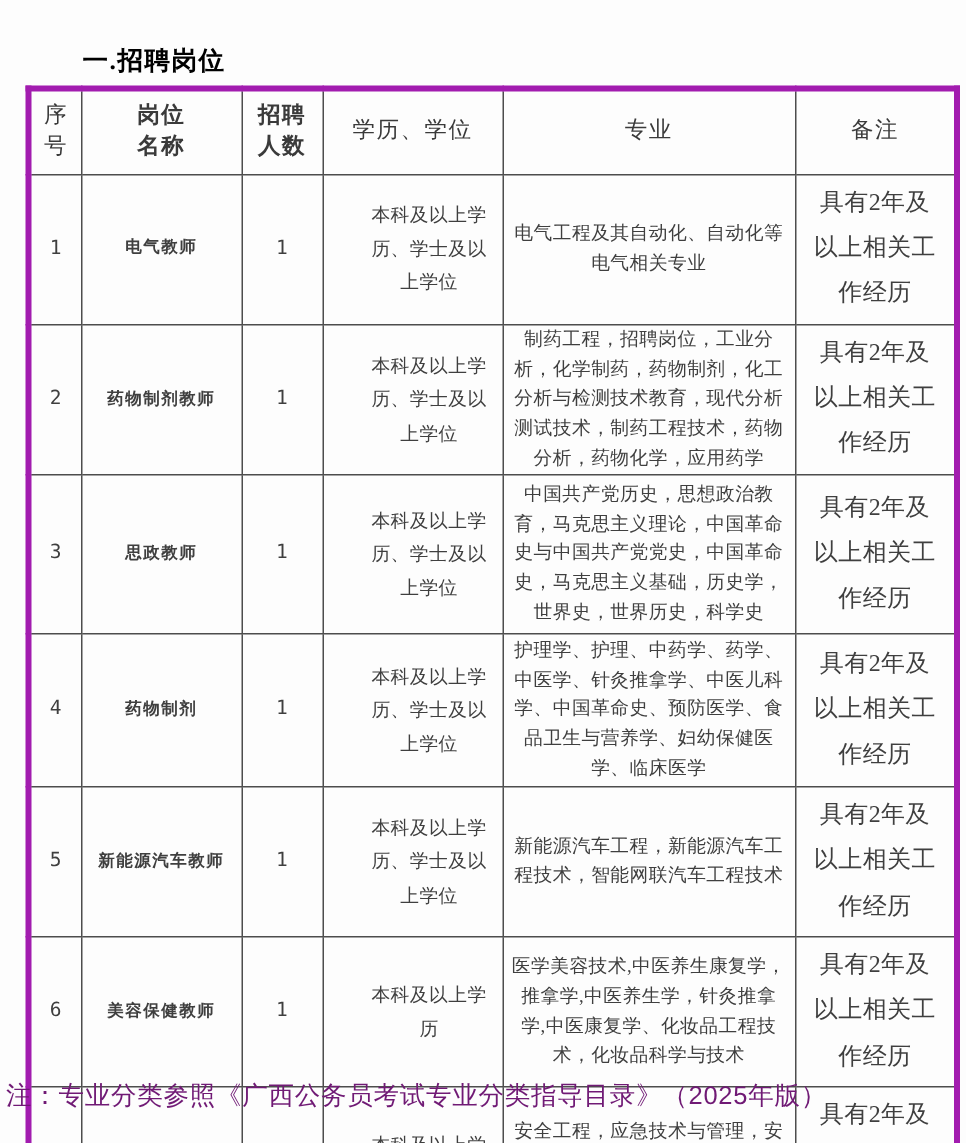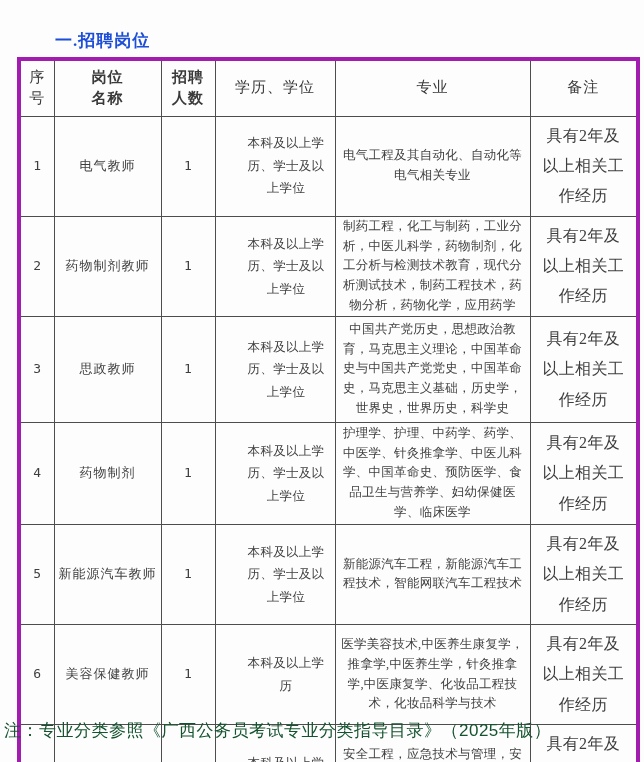--- a/index.html
+++ b/index.html
@@ -5,56 +5,56 @@
   html,body{margin:0;padding:0;}
   body{
     width:644px;height:762px;position:relative;
     background:#fdfdfd;
     font-family:"Liberation Serif","DejaVu Serif",serif;
     color:#3f3f3f;
     overflow:hidden;
   }
   .title{
     position:absolute;left:55px;top:29px;
-    font-size:17px;font-weight:bold;color:#1d4ed8;
+    font-size:17px;font-weight:bold;color:#000000;
     letter-spacing:1px;
   }
   table.job-table{
     position:absolute;left:17px;top:57px;width:619px;
     border-collapse:collapse;table-layout:fixed;
     border:4px solid #a21caf;
   }
   .job-table th,.job-table td{
     border:1px solid #4d4d4d;
     text-align:center;vertical-align:middle;
     font-weight:normal;
     padding:2px 5px;
     word-break:break-all;
   }
   .job-table thead tr{height:57px;}
   .job-table th{font-size:15px;color:#3a3a3a;letter-spacing:1px;line-height:1.45;}
   .hw1{display:inline-block;width:1.1em;}
   .hw2{display:inline-block;width:2.15em;font-weight:bold;}
   .job-table td{font-size:12.5px;line-height:1.58;letter-spacing:0.3px;}
   td.c-no,td.c-count{font-size:13px;font-family:"DejaVu Sans Mono","Liberation Mono",monospace;}
-  td.c-pos{white-space:nowrap;font-size:13px;letter-spacing:1px;padding:2px 2px;}
+  td.c-pos{white-space:nowrap;font-size:11px;letter-spacing:1px;padding:2px 2px;font-weight:bold;}
   td.c-edu{line-height:1.8;padding-left:27px;}
   td.c-remark{line-height:1.9;padding:4px 8px;font-size:16px;}
   td.c-major{padding:0 5px;}
   tbody tr:nth-child(1){height:50px;}
   tbody tr:nth-child(2){height:97px;}
   tbody tr:nth-child(3){height:106px;}
   tbody tr:nth-child(4){height:102px;}
   tbody tr:nth-child(5){height:48px;}
   tbody tr:nth-child(6){height:80px;}
   tbody tr:nth-child(7){height:55px;}
   .note{
     position:absolute;left:4px;top:719px;width:636px;
     font-family:"Liberation Sans","DejaVu Sans",sans-serif;
-    font-size:17px;color:#14532d;letter-spacing:0.5px;
+    font-size:17px;color:#701a75;letter-spacing:0.5px;
   }
 </style>
 </head>
 <body>
 
 <div>
 
   <div class="title">一.招聘岗位</div>
 
   <table class="job-table">
@@ -83,21 +83,21 @@
         <td class="c-count">1</td>
         <td class="c-edu">本科及以上学历、学士及以上学位</td>
         <td class="c-major">电气工程及其自动化、自动化等电气相关专业</td>
         <td class="c-remark">具有2年及以上相关工作经历</td>
       </tr>
       <tr>
         <td class="c-no">2</td>
         <td class="c-pos">药物制剂教师</td>
         <td class="c-count">1</td>
         <td class="c-edu">本科及以上学历、学士及以上学位</td>
-        <td class="c-major">制药工程，化工与制药，工业分析，中医儿科学，药物制剂，化工分析与检测技术教育，现代分析测试技术，制药工程技术，药物分析，药物化学，应用药学</td>
+        <td class="c-major">制药工程，招聘岗位，工业分析，化学制药，药物制剂，化工分析与检测技术教育，现代分析测试技术，制药工程技术，药物分析，药物化学，应用药学</td>
         <td class="c-remark">具有2年及以上相关工作经历</td>
       </tr>
       <tr>
         <td class="c-no">3</td>
         <td class="c-pos">思政教师</td>
         <td class="c-count">1</td>
         <td class="c-edu">本科及以上学历、学士及以上学位</td>
         <td class="c-major">中国共产党历史，思想政治教育，马克思主义理论，中国革命史与中国共产党党史，中国革命史，马克思主义基础，历史学，世界史，世界历史，科学史</td>
         <td class="c-remark">具有2年及以上相关工作经历</td>
       </tr>

